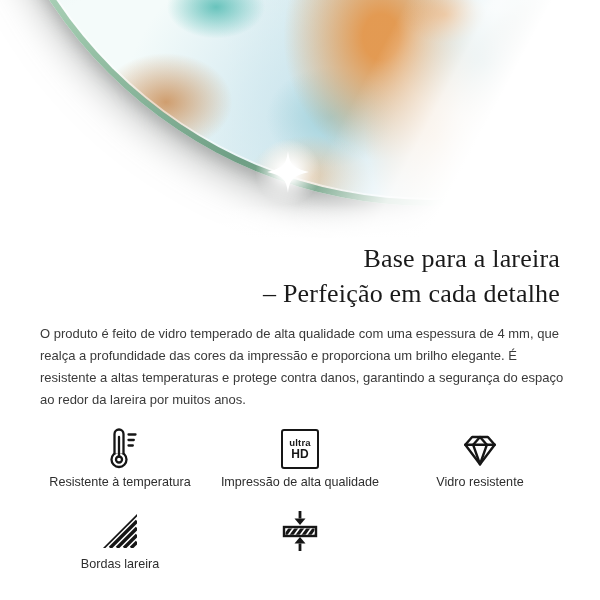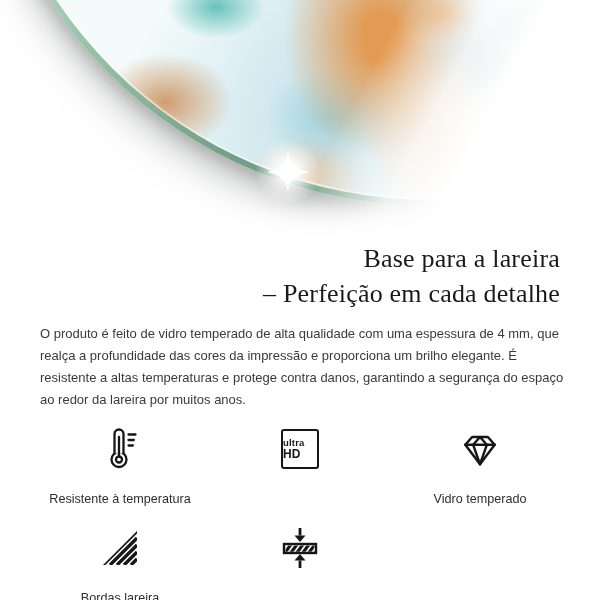--- a/index.html
+++ b/index.html
@@ -56,25 +56,25 @@
     font-size:13px;line-height:22px;color:#3a3a3a;
   }
   
   .features{
     margin:13px 30px 0;display:grid;
     grid-template-columns:repeat(3,1fr);
     row-gap:17px;
   }
   .feature{display:flex;flex-direction:column;align-items:center;}
   .ficon{height:50px;display:flex;align-items:center;justify-content:center;}
-  .flabel{margin-top:18px;font-size:12.6px;color:#2e2e2e;white-space:nowrap;text-align:right;}
+  .flabel{margin-top:1px;font-size:12.6px;color:#2e2e2e;white-space:nowrap;text-align:right;}
   svg.icon{stroke:#161616;fill:none;stroke-width:2.3;stroke-linecap:round;stroke-linejoin:round;}
   .uhd-box{
     width:34px;height:36px;border:2.5px solid #161616;border-radius:3px;
-    display:flex;flex-direction:column;align-items:flex-start;justify-content:center;
+    display:flex;flex-direction:column;align-items:center;justify-content:center;
     color:#161616;line-height:1;
   }
   .uhd-top{font-size:9.5px;font-weight:600;letter-spacing:.2px;}
   .uhd-bottom{font-size:12px;font-weight:700;margin-top:1px;}
 </style>
 </head>
 <body>
 
 <div class="hero">
   <div class="disc">
@@ -111,33 +111,34 @@
     <div class="flabel">Resistente à temperatura</div>
   </div>
 
   <div class="feature">
     <div class="ficon">
       <div class="uhd-box">
         <span class="uhd-top">ultra</span>
         <span class="uhd-bottom">HD</span>
       </div>
     </div>
+    <div class="flabel">Impressão de alta qualidade</div>
   </div>
 
 
   <div class="feature">
     <div class="ficon">
       <svg class="icon" width="42" height="42" viewBox="0 0 40 40">
         <path d="M12.5 8.5 H27.5 L34 16 L20 34.5 L6 16 Z"></path>
         <path d="M6 16 H34"></path>
         <path d="M13.5 16 L20 8.5 L26.5 16"></path>
         <path d="M13.5 16 L20 34.5 M26.5 16 L20 34.5"></path>
       </svg>
     </div>
-    <div class="flabel">Vidro temperado</div>
+    <div class="flabel">Vidro resistente</div>
   </div>
 
   <div class="feature">
     <div class="ficon">
       <svg width="40" height="40" viewBox="0 0 40 40">
         <defs>
           <clipPath id="triClip">
               <path d="M3 37 L37 3 V37 Z"></path>
             </clipPath>
         </defs>

